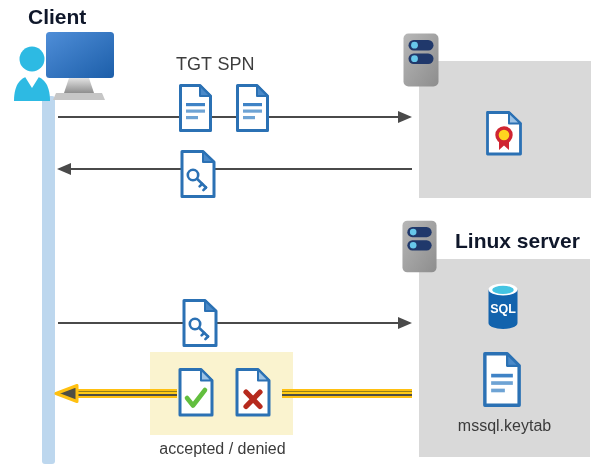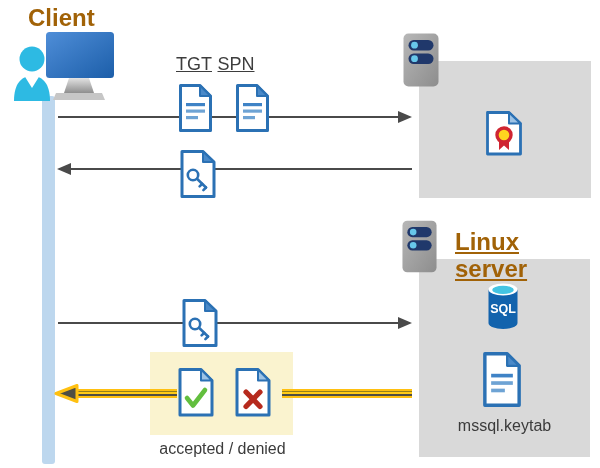--- a/index.html
+++ b/index.html
@@ -9,22 +9,22 @@
   }
   .abs{position:absolute;}
   .graybox{background:#d9d9d9;}
   .hlbox{background:#faf3cf;}
   .timeline{background:#bdd7ee;border-radius:3px;}
   .hline{height:2px;background:#4a4a4a;}
   .ah-right{width:0;height:0;border-top:6px solid transparent;border-bottom:6px solid transparent;border-left:14px solid #4a4a4a;}
   .ah-left{width:0;height:0;border-top:6px solid transparent;border-bottom:6px solid transparent;border-right:14px solid #4a4a4a;}
   .yline{height:9px;background:linear-gradient(to bottom,
       #ffc010 0 22%, #937f1c 22% 36%, #ffcb17 36% 56%, #4f4e44 56% 76%, #ffc010 76% 100%);}
-  .heading{font-weight:700;font-size:24px;line-height:1.12;color:#a16207;}
-  .ticketlbl{font-size:18px;color:#3d3d3d;text-align:center;text-decoration:underline;}
+  .heading{font-weight:700;font-size:21px;line-height:1.12;color:#0f172a;}
+  .ticketlbl{font-size:18px;color:#3d3d3d;text-align:center;}
   .caption{font-size:16px;color:#3b3b3b;text-align:center;}
   svg{display:block;}
 </style>
 </head>
 <body>
 
 <div class="canvas">
 
   <div class="abs graybox" style="left:419px;top:61px;width:172px;height:137px;"></div>
   <div class="abs graybox" style="left:419px;top:259px;width:171px;height:198px;"></div>
@@ -166,21 +166,21 @@
 
   <svg class="abs" style="left:482px;top:352px;" width="40" height="55" viewBox="0 0 35 48">
     <path d="M2.5 1.5 H22 L32.5 12 V46.5 H2.5 Z" fill="#fff" stroke="#2b71b4" stroke-width="3" stroke-linejoin="round"></path>
     <path d="M22 1.5 L32.5 12 H22 Z" fill="#4a89c8" stroke="#2b71b4" stroke-width="2" stroke-linejoin="round"></path>
     <rect x="8" y="19" width="19" height="3.2" fill="#3f83c6"></rect>
     <rect x="8" y="25.5" width="19" height="3.2" fill="#6ea3d4"></rect>
     <rect x="8" y="32" width="12" height="3.2" fill="#6ea3d4"></rect>
   </svg>
 
   <div class="abs heading" style="left:28px;top:5px;">Client</div>
-  <div class="abs heading" style="left:455px;top:229px;width:140px;text-decoration:underline;">Linux server</div>
+  <div class="abs heading" style="left:455px;top:229px;width:140px;">Linux server</div>
 
   <div class="abs ticketlbl" style="left:170px;top:54px;width:48px;">TGT</div>
   <div class="abs ticketlbl" style="left:212px;top:54px;width:48px;">SPN</div>
 
   <div class="abs caption" style="left:419px;top:417px;width:171px;">mssql.keytab</div>
   <div class="abs caption" style="left:130px;top:440px;width:185px;">accepted / denied</div>
 
 </div>
 
 </body></html>

